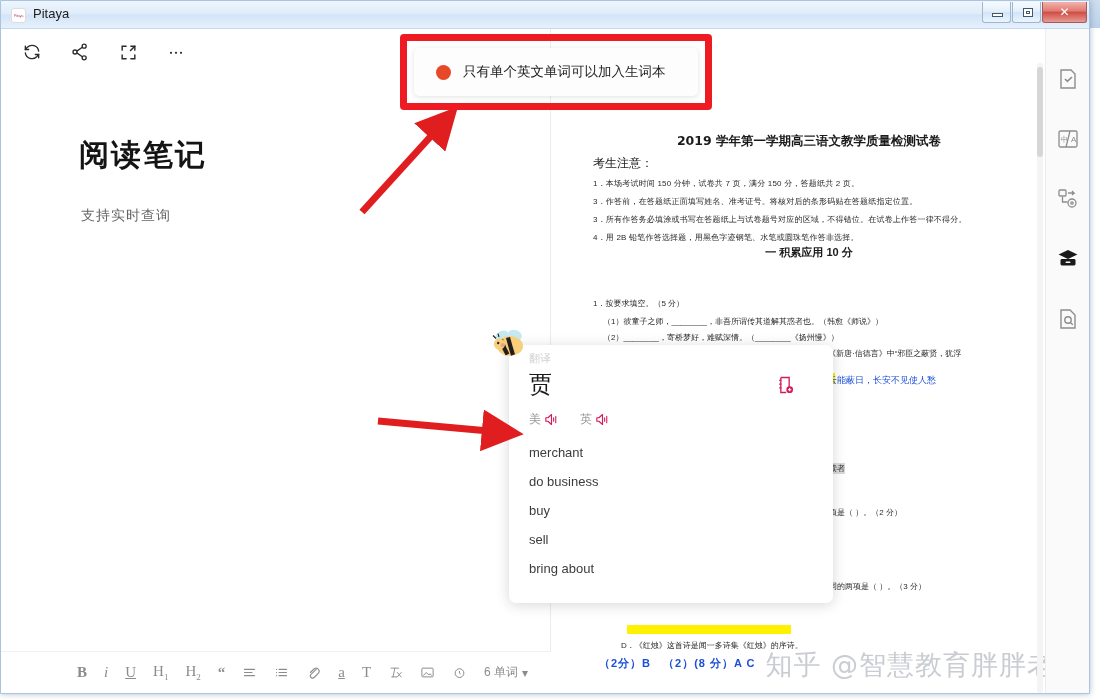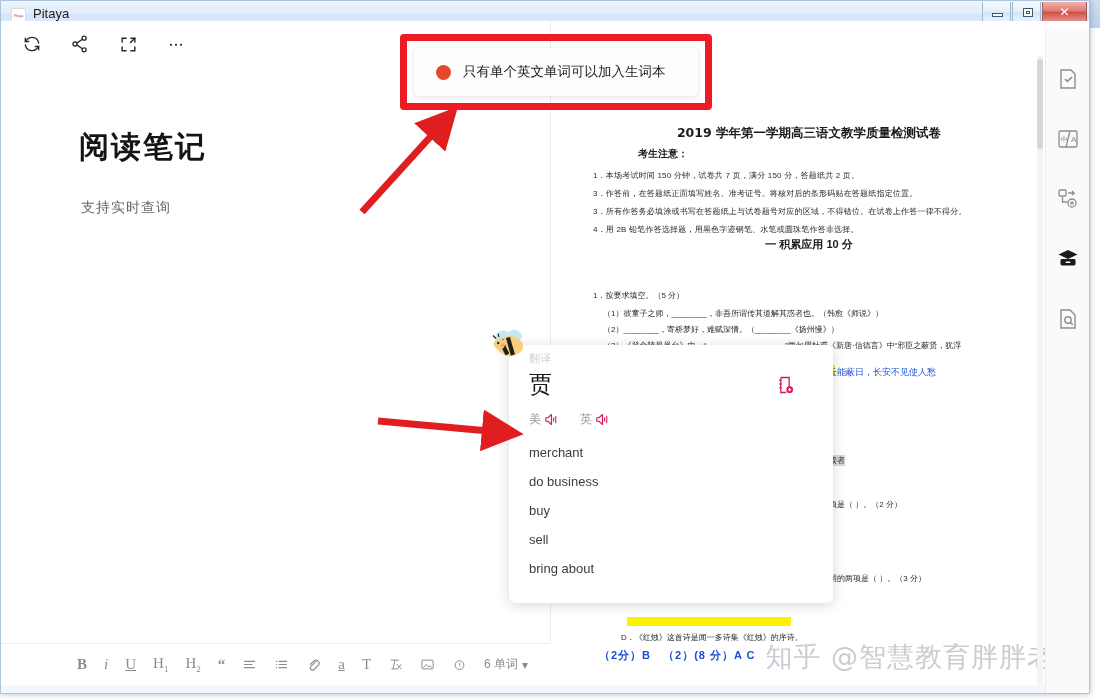--- a/index.html
+++ b/index.html
@@ -63,21 +63,21 @@
   .wbtn .glyph {
     position: absolute; left: 0; right: 0; top: 3px;
     text-align: center; font-size: 11px; color: #2b3c4c; line-height: 14px;
   }
   .wbtn.close .glyph { color: #ffffff; font-size: 12px; font-weight: bold; }
   .min-mark { position:absolute; left: 9px; top: 11px; width: 11px; height: 4px; border: 1px solid #43576b; background: #fff; }
   .max-mark { position:absolute; left: 10px; top: 6px; width: 10px; height: 9px; border: 1px solid #43576b; background:#fff; }
   .max-mark::after { content:''; position:absolute; left:2px; top:2px; right:2px; bottom:2px; border:1px solid #43576b; }
 
   
-  .appbody { position: absolute; left: 0; top: 20px; width: 1088px; height: 664px; background: #86efac; display: flex; }
+  .appbody { position: absolute; left: 0; top: 28px; width: 1088px; height: 664px; background: #86efac; display: flex; }
   .left-pane {
     width: 550px; height: 100%; position: relative;
     background: #ffffff;
     border-right: 1px solid #ececec;
   }
   .right-pane { flex: 1; position: relative; background: #ffffff; overflow: hidden; }
 
   
   .top-tools { position: absolute; left: 18px; top: 10px; display: flex; gap: 22px; align-items: center; }
   .tool-ic { width: 26px; height: 26px; color: #2b2b2b; display: flex; align-items: center; justify-content: center; cursor: pointer; }
@@ -105,21 +105,21 @@
   .eb svg { display:block; }
   .word-count { font-size: 12px; color: #8c8c8c; display: flex; align-items: center; gap: 4px; cursor: pointer; }
 
   
   .paper { position: absolute; left: 0; top: 0; width: 538px; height: 664px; background: #fff; }
   .paper-title {
     position: absolute; left: 0; right: 22px; top: 104px;
     text-align: center; font-size: 12.5px; font-weight: bold; color: #1b1b1b;
     font-family: "DejaVu Sans", sans-serif;
   }
-  .note-head { position: absolute; left: 42px; top: 126px; font-size: 10px; font-weight: bold; color: #222; margin-left: 45px; }
+  .note-head { position: absolute; left: 42px; top: 126px; font-size: 12px; font-weight: normal; color: #222; }
   .note-line { position: absolute; left: 42px; font-size: 8px; color: #2a2a2a; letter-spacing: .2px; white-space: nowrap; margin-top: 6px; }
   .sec-title {
     position: absolute; left: 0; right: 22px; top: 216px; text-align: center;
     font-size: 11px; font-weight: bold; color: #1b1b1b;
   }
   .q-line { position: absolute; font-size: 8px; color: #2a2a2a; white-space: nowrap; }
   .blue { color: #1c4fd8; }
   .ans-bold { font-size: 11px; font-weight: bold; color: #1c4fd8; letter-spacing: 1px; }
   .sel { background: #d9d9d9; }
 

